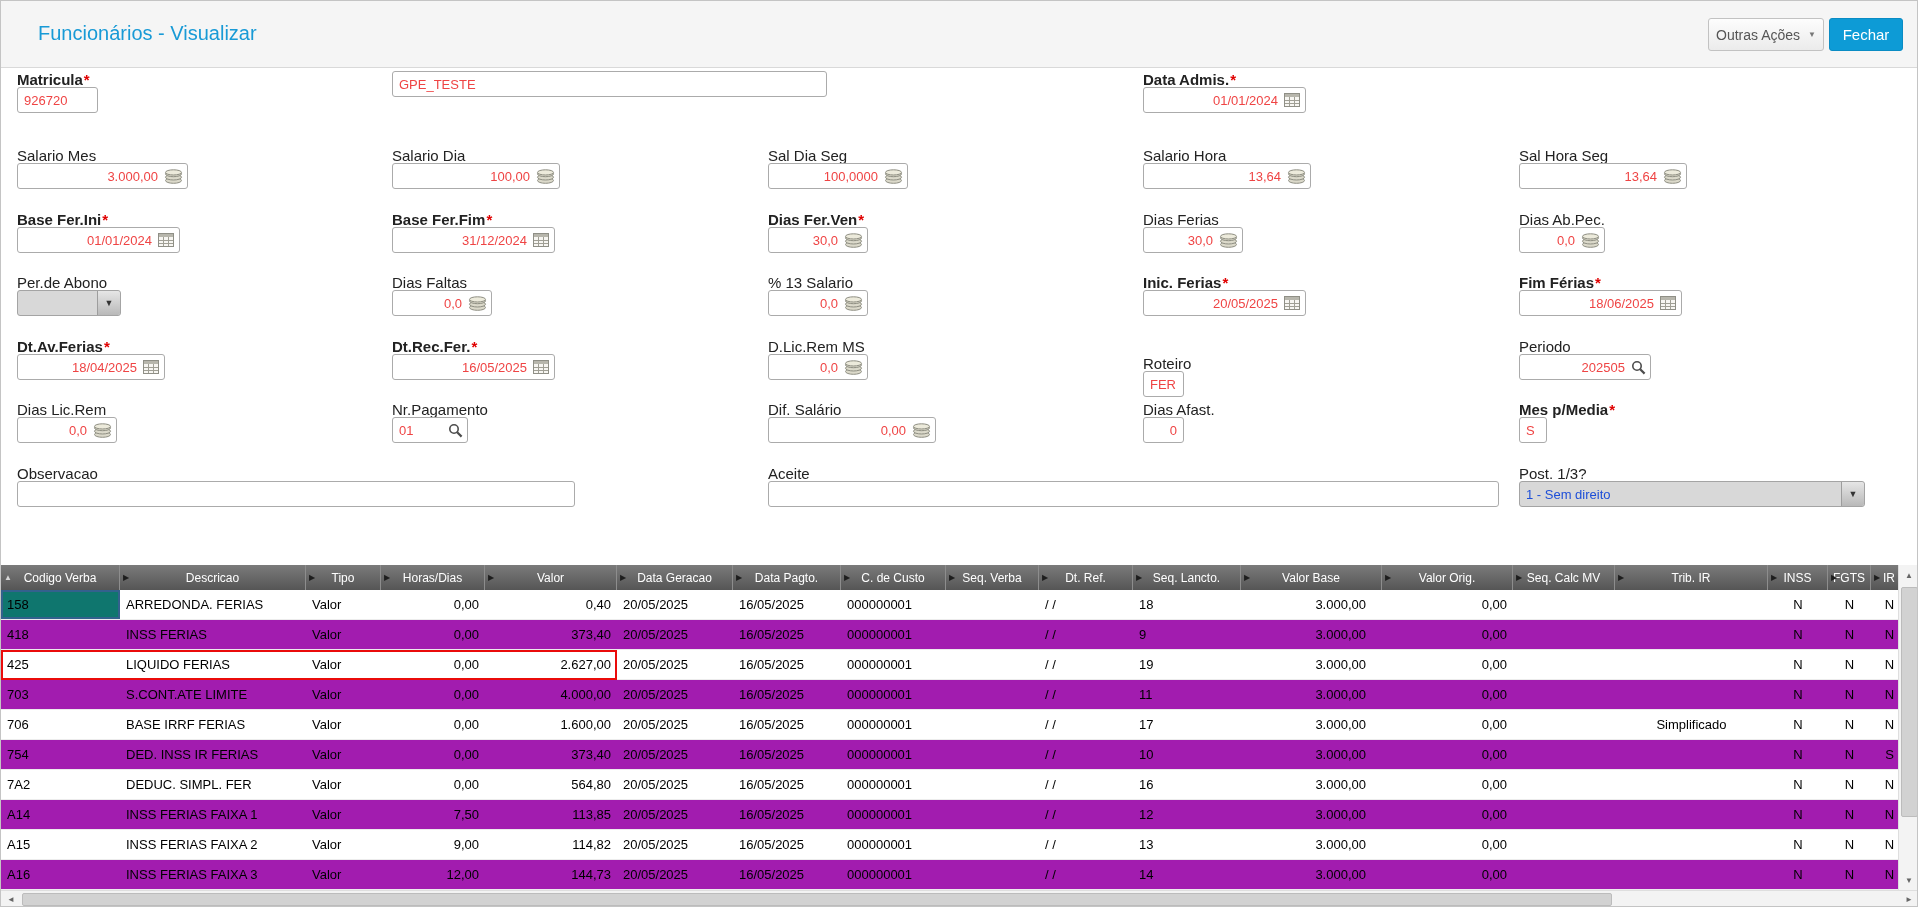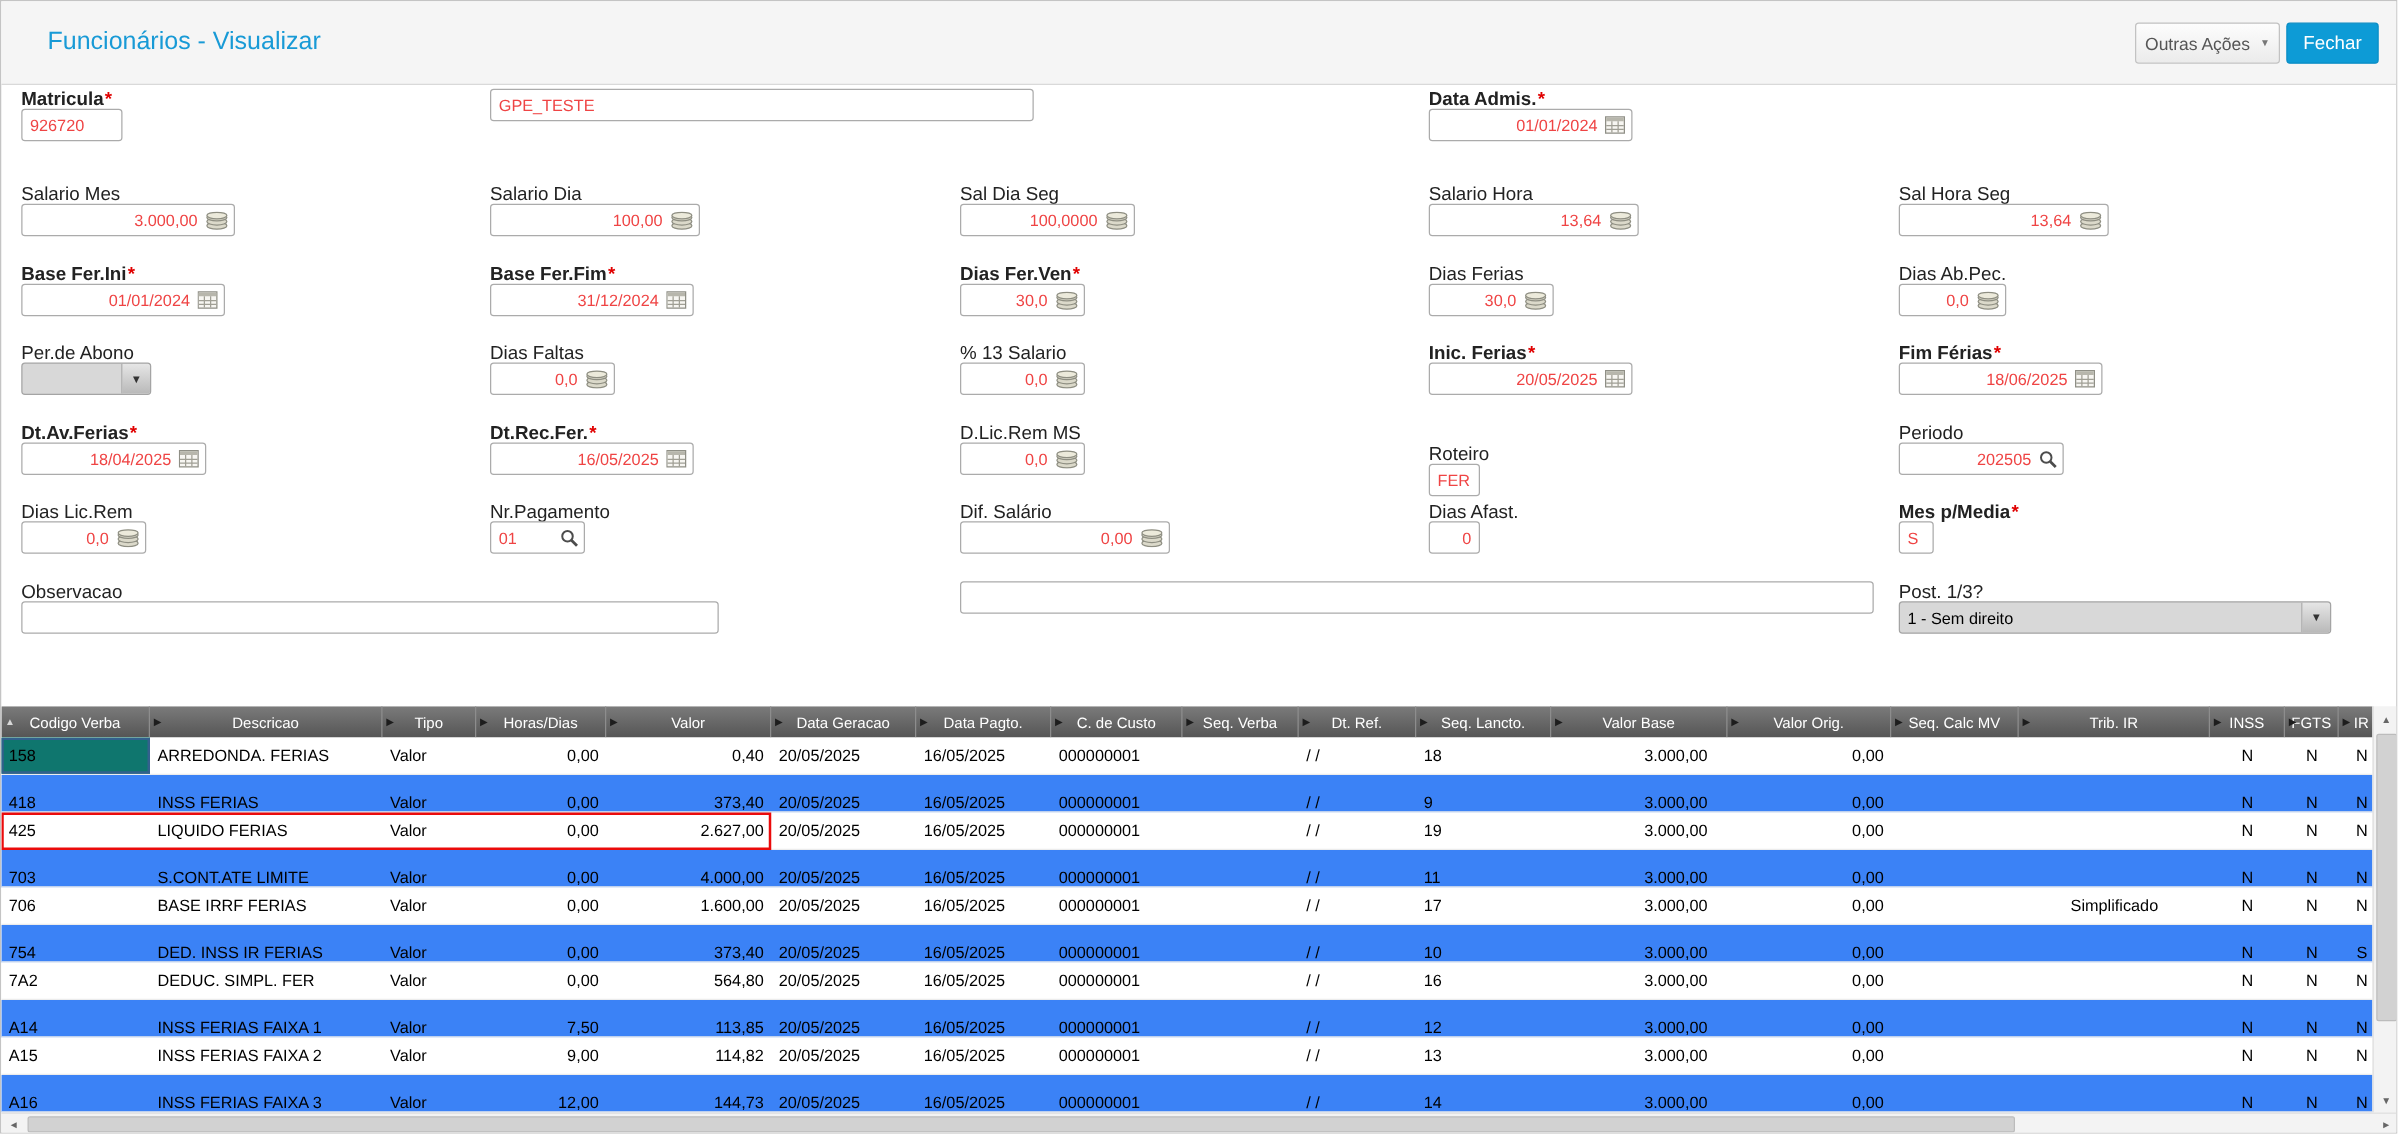--- a/index.html
+++ b/index.html
@@ -28,21 +28,21 @@
   .flabel { display: block; height: 16px; font-size: 15px; color: #222; white-space: nowrap; }
   .flabel.req { font-weight: bold; }
   .star { color: #e00000; margin-left: 1px; }
   .fbox { position: relative; height: 26px; border: 1px solid #ababab; border-radius: 3px;
           background: #fff; display: flex; align-items: center; overflow: hidden; }
   .fval { flex: 1; font-size: 13px; color: #ef4444; padding: 0 6px; white-space: nowrap; overflow: hidden; }
   .fval.al-right { text-align: right; }
   .fval.al-left  { text-align: left; }
   .ficon { flex: none; display: flex; align-items: center; padding-right: 4px; cursor: pointer; }
   .fbox.disabled { background: #d8d8d8; border-color: #a4a4a4; }
-  .fbox.disabled .fval { color: #000000; }
+  .fbox.disabled .fval { color: #1d4ed8; }
   .combo-btn { flex: none; width: 23px; height: 100%;
                background: linear-gradient(#e6e6e6, #b9b9b9); border-left: 1px solid #9d9d9d;
                display: flex; align-items: center; justify-content: center;
                cursor: pointer; border-radius: 0 2px 2px 0; }
   .combo-btn .caret { font-size: 9px; color: #333; }
 
   
   .fld-matricula{left:16px;top:70px}      .fld-matricula .fbox{width:81px}
   .fld-nome{left:391px;top:70px}          .fld-nome .fbox{width:435px}
   .fld-data-admis{left:1142px;top:70px}   .fld-data-admis .fbox{width:163px}
@@ -81,21 +81,21 @@
                    overflow: hidden; background: #fff; }
   .g-header { display: flex; width: 1907px; height: 25px;
               background: linear-gradient(#7b7b7b, #555555); }
   .g-h { position: relative; flex: none; display: flex; align-items: center; justify-content: center;
          color: #fff; font-size: 12px; white-space: nowrap; overflow: hidden;
          border-right: 1px solid #8d8d8d; cursor: pointer; }
   .g-h .sort { position: absolute; left: 3px; font-size: 8px; color: #1d1d1d; }
   .g-h.first .sort { color: #d8d8d8; }
   .g-row { position: relative; display: flex; width: 1907px; height: 30px; background: #fff;
            border-bottom: 1px solid #ececec; }
-  .g-row.alt { background: #3b82f6; align-items: flex-end; }
+  .g-row.alt { background: #a21caf; }
   .g-c { flex: none; display: flex; align-items: center; font-size: 13px; color: #000;
          padding: 0 6px; white-space: nowrap; overflow: hidden; }
   .g-c.al-right { justify-content: flex-end; }
   .g-c.al-center { justify-content: center; }
   .g-c.c11 { padding-right: 16px; }
   .g-c.sel { background: #0f766e; box-shadow: inset 0 0 0 2px #33618d; }
   .red-box { position: absolute; left: 0; top: 0; width: 616px; height: 30px;
              border: 2px solid #ea0b0b; pointer-events: none; z-index: 3; }
 
   .c0{width:119px}.c1{width:186px}.c2{width:75px}.c3{width:104px}.c4{width:132px}
@@ -497,20 +497,21 @@
           <span class="fval al-left">S</span>
         </div>
       </div>
       <div class="field fld-observacao">
         <label class="flabel"><span>Observacao</span></label>
         <div class="fbox">
           <span class="fval al-left"></span>
         </div>
       </div>
       <div class="field fld-aceite">
+        <label class="flabel"><span>Aceite</span></label>
         <div class="fbox">
           <span class="fval al-left"></span>
         </div>
       </div>
       <div class="field fld-post-13">
         <label class="flabel"><span>Post. 1/3?</span></label>
         <div class="fbox disabled">
           <span class="fval al-left">1 - Sem direito</span>
           <span class="combo-btn">
             <span class="caret">▼</span>

